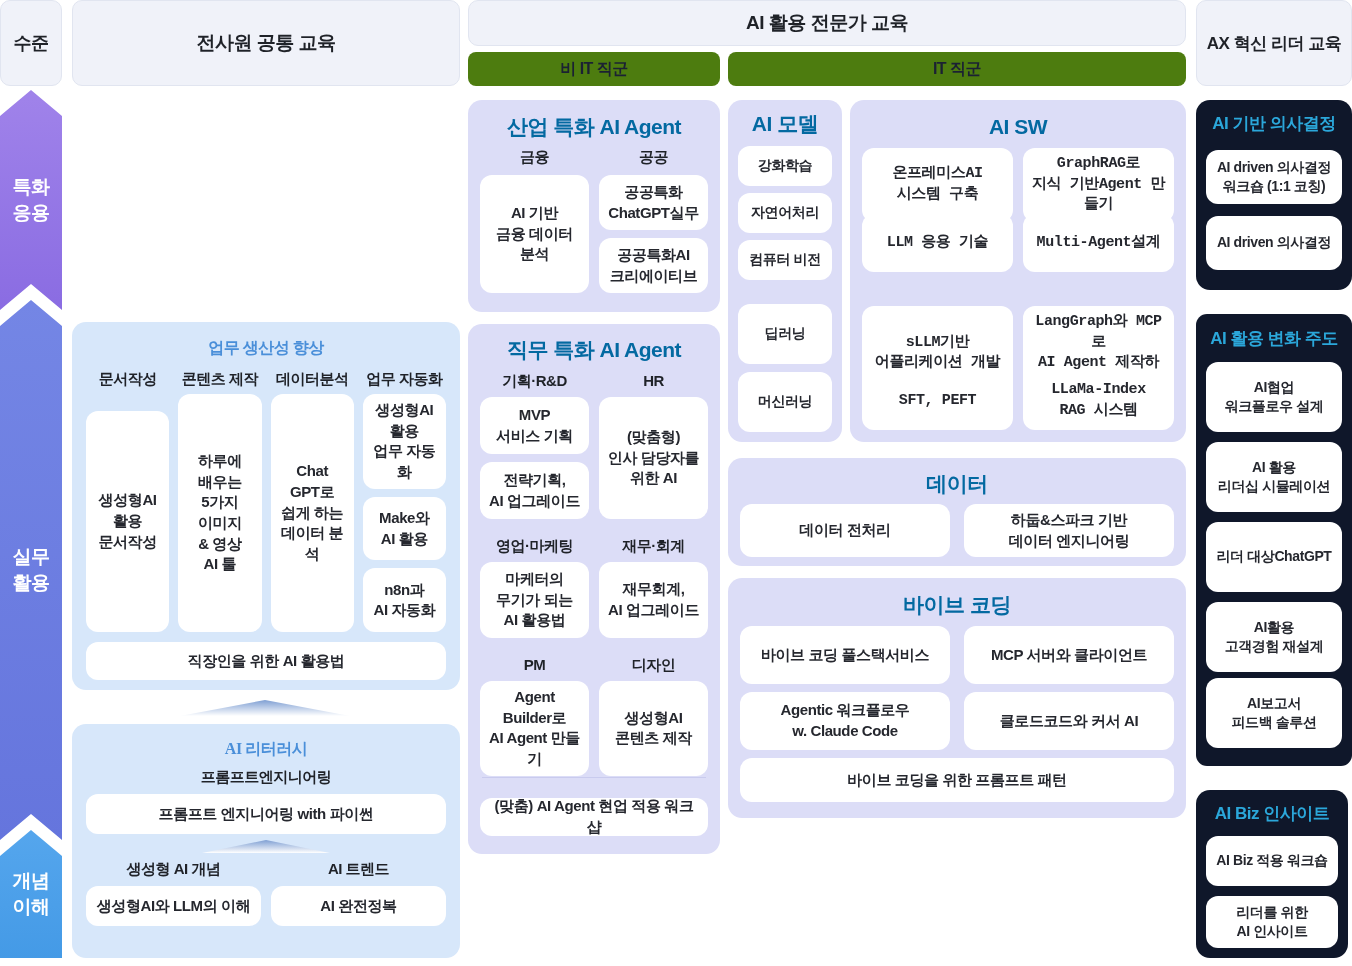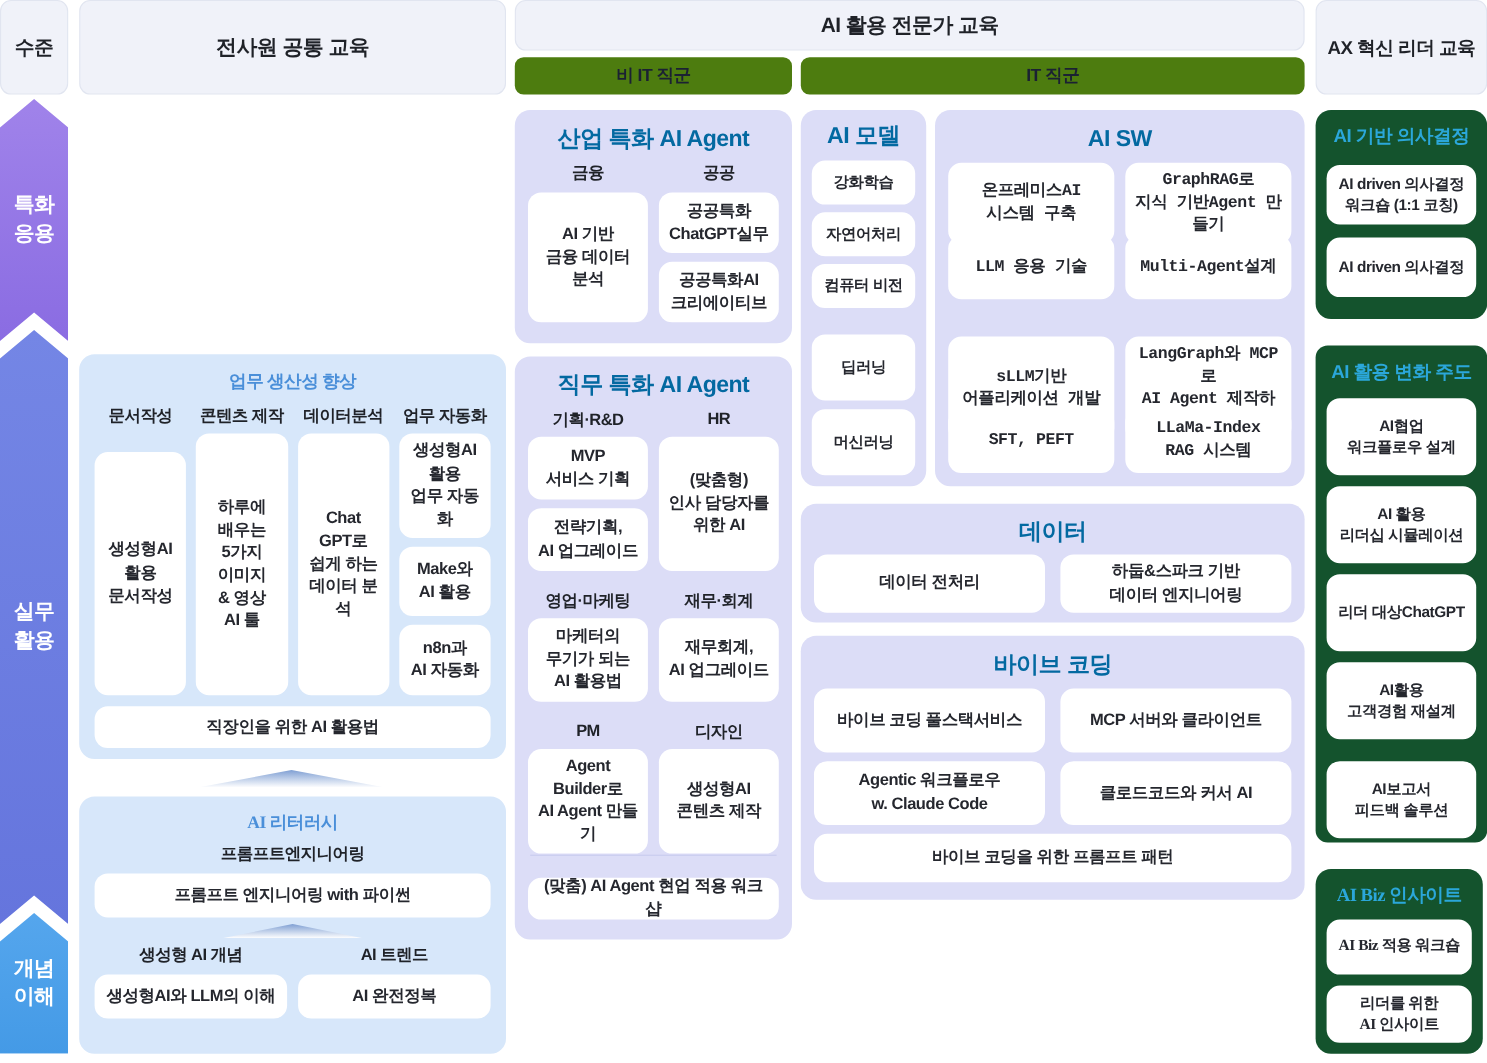--- a/index.html
+++ b/index.html
@@ -18,21 +18,21 @@
   
   .arrow { position:absolute; left:0; width:62px; display:flex; align-items:center; justify-content:center; }
   .arrow span { color:#fff; font-size:19px; font-weight:bold; text-align:center; white-space:pre-line; line-height:1.35; letter-spacing:-0.5px; }
   .arrow.mid { clip-path:polygon(0 26px,50% 0,100% 26px,100% 100%,50% calc(100% - 26px),0 100%); }
   .arrow.last { clip-path:polygon(0 26px,50% 0,100% 26px,100% 100%,0 100%); }
 
   
   .sec { position:absolute; border-radius:14px; padding:12px; }
   .sec.purple { background:#dcddf7; }
   .sec.blue   { background:#d7e7fa; }
-  .sec.mint   { background:#14532d; }
+  .sec.mint   { background:#0f172a; }
   .sec-title { text-align:center; font-weight:bold; letter-spacing:-0.5px; }
   .t-purple { color:#0369a1; font-size:21px; }
   .t-blue   { color:#4a8fd9; font-size:16px;font-family:Liberation Serif, serif; }
   .t-cyan   { color:#2ba7da; font-size:17px; }
 
   .lbl { text-align:center; font-size:15px; font-weight:bold; color:#1f2228; white-space:pre-line; letter-spacing:-0.5px; }
   .w { background:#fff; border-radius:12px; display:flex; align-items:center; justify-content:center;
        text-align:center; font-size:15px; font-weight:600; color:#25272e; line-height:1.38;
        white-space:pre-line; letter-spacing:-0.4px; padding:6px 8px; }
   .sm .w { font-size:14px; }
@@ -275,24 +275,24 @@
 
   <div class="sec mint sm" style="left:1196px;top:314px;width:156px;height:452px;padding:10px;border-radius:11px;">
     <div class="sec-title t-cyan" style="height:30px;line-height:30px;">AI 활용 변화 주도</div>
     <div class="w" style="height:70px;margin-top:8px;">AI협업
 워크플로우 설계</div>
     <div class="w" style="height:70px;margin-top:10px;">AI 활용
 리더십 시뮬레이션</div>
     <div class="w" style="height:70px;margin-top:10px;">리더 대상ChatGPT</div>
     <div class="w" style="height:70px;margin-top:10px;">AI활용
 고객경험 재설계</div>
-    <div class="w" style="height:70px;margin-top:20px;">AI보고서
+    <div class="w" style="height:70px;margin-top:6px;">AI보고서
 피드백 솔루션</div>
   </div>
 
-  <div class="sec mint sm" style="left:1196px;top:790px;width:152px;height:168px;padding:10px;font-family:Liberation Serif, serif;">
+  <div class="sec mint sm" style="left:1196px;top:790px;width:152px;height:168px;padding:10px;">
     <div class="sec-title t-cyan" style="height:28px;line-height:28px;">AI Biz 인사이트</div>
     <div class="w" style="height:50px;margin-top:8px;">AI Biz 적용 워크숍</div>
     <div class="w" style="height:52px;margin-top:10px;">리더를 위한
 AI 인사이트</div>
   </div>
 
 </div>
 
 </body></html>

